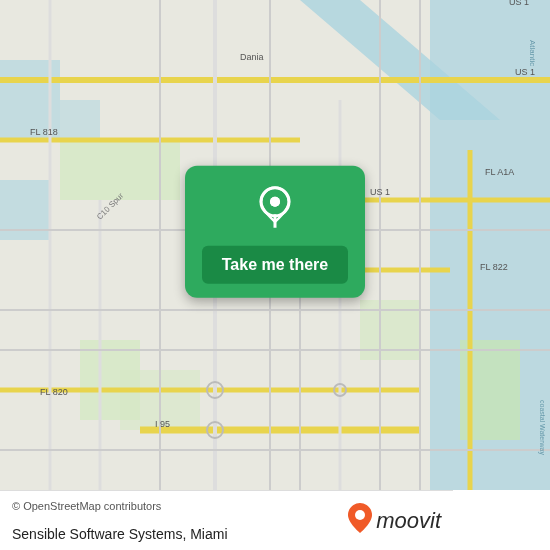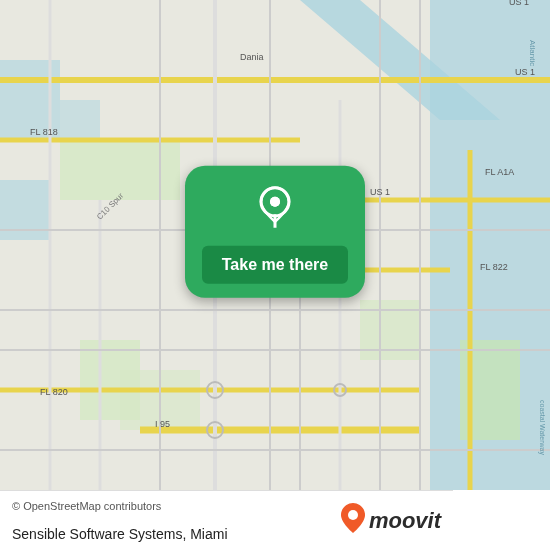--- a/index.html
+++ b/index.html
@@ -32,21 +32,21 @@
       left: 50%;
       transform: translate(-50%, -60%);
       display: flex;
       flex-direction: column;
       align-items: center;
       gap: 0;
     }
 
     #green-card {
       background-color: #2eaa5e;
-      border-radius: 20px;
+      border-radius: 12px;
       width: 180px;
       padding: 18px 16px 14px 16px;
       display: flex;
       flex-direction: column;
       align-items: center;
       box-shadow: 0 4px 12px rgba(0,0,0,0.3);
     }
 
     #pin-icon {
       width: 44px;
@@ -210,15 +210,15 @@
 <div id="bottom-bar">
   <div id="bottom-left">
     <span id="copyright-text">© OpenStreetMap contributors</span>
     <span id="company-text">Sensible Software Systems, Miami</span>
   </div>
   <div id="moovit-logo">
     <span id="moovit-pin" style="font-size: 24px;"><svg width="24" height="30" viewBox="0 0 24 30">
   <path d="M12 0 C5.4 0 0 5.4 0 12 C0 20 12 30 12 30 C12 30 24 20 24 12 C24 5.4 18.6 0 12 0 Z" fill="#f05a28"></path>
   <circle cx="12" cy="12" r="5" fill="white"></circle>
 </svg></span>
-    <span id="moovit-label" style="font-family: Arial, sans-serif; font-weight: bold; font-style: italic; font-size: 22px; color: rgb(44, 44, 44);">moovit</span>
+    <span id="moovit-label" style="font-family: Arial, sans-serif; font-weight: normal; font-style: italic; font-size: 22px; color: rgb(44, 44, 44);">moovit</span>
   </div>
 </div>
 
 </body></html>

